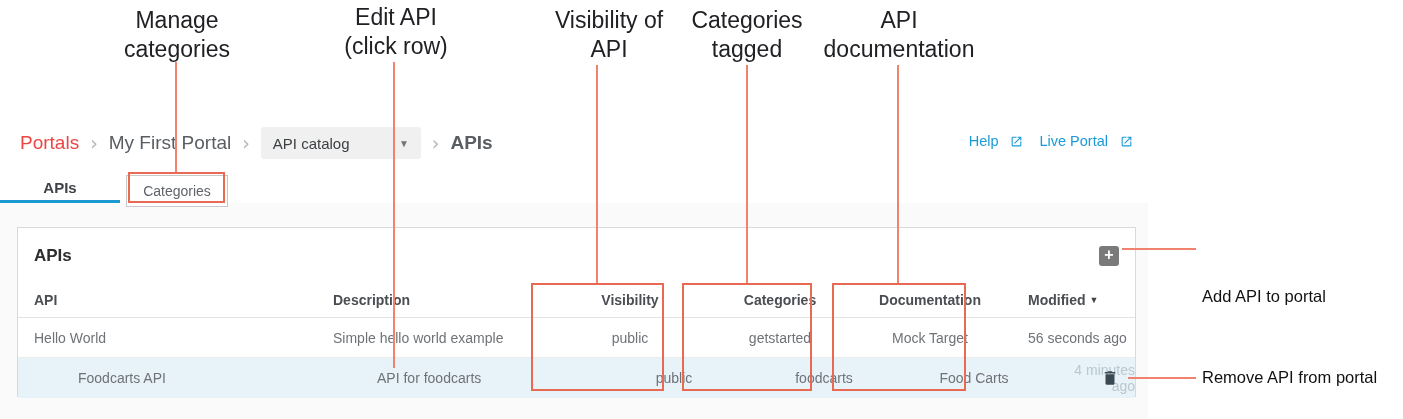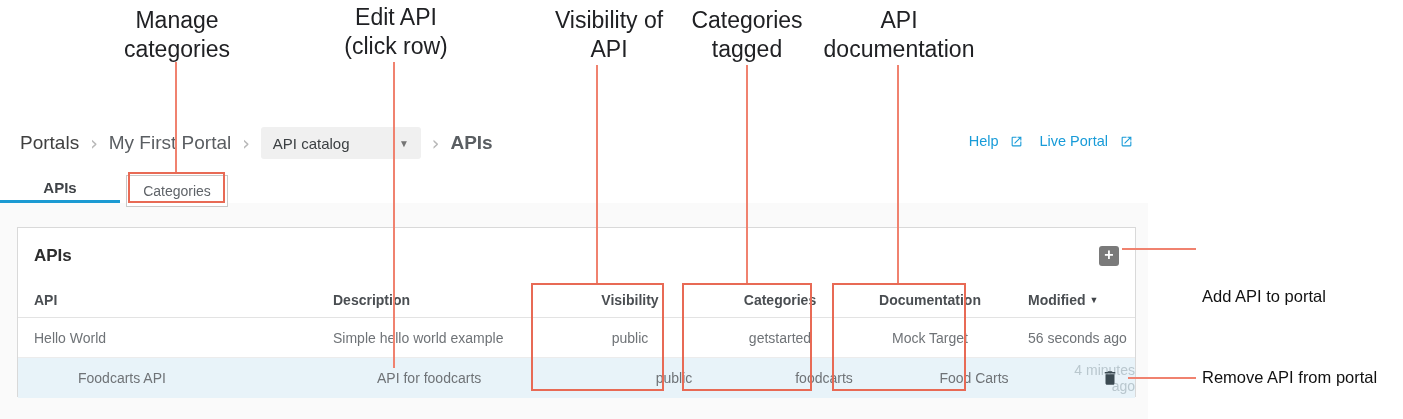--- a/index.html
+++ b/index.html
@@ -11,21 +11,21 @@
   .ann-label { position:absolute; transform:translateX(-50%); text-align:center;
                font-size:23px; line-height:29px; color:#202124; white-space:pre-line; z-index:30; }
   .ann-label-right { position:absolute; font-size:16.5px; color:#111; z-index:30; }
   .ann-vline { position:absolute; width:2px; background:#f0826f; z-index:25; }
   .ann-hline { position:absolute; height:2px; background:#f0826f; z-index:25; }
   .ann-box   { position:absolute; border:2px solid #e86a55; z-index:25; }
 
   
   .breadcrumb { position:absolute; left:20px; top:126px; height:34px;
                 display:flex; align-items:center; gap:11px; }
-  .bc-item  { font-size:19px; color:#404040; }
+  .bc-item  { font-size:19px; color:#ef4444; }
   .bc-item.strong { color:#5a5e62; }
   .bc-sep   { font-size:19px; color:#b8b8b8; font-family:"DejaVu Sans",sans-serif; }
   .bc-chip  { width:160px; height:32px; background:#f0f0f0; border-radius:3px;
               display:flex; align-items:center; justify-content:space-between;
               padding:0 12px; cursor:pointer; }
   .bc-chip-text { font-size:15px; color:#3c4043; }
   .bc-caret { font-size:10px; color:#757575; }
   .bc-current { font-size:19px; font-weight:bold; color:#5a5e62; }
 
   .top-links { position:absolute; top:133px; right:270px; display:flex; gap:16px; }

